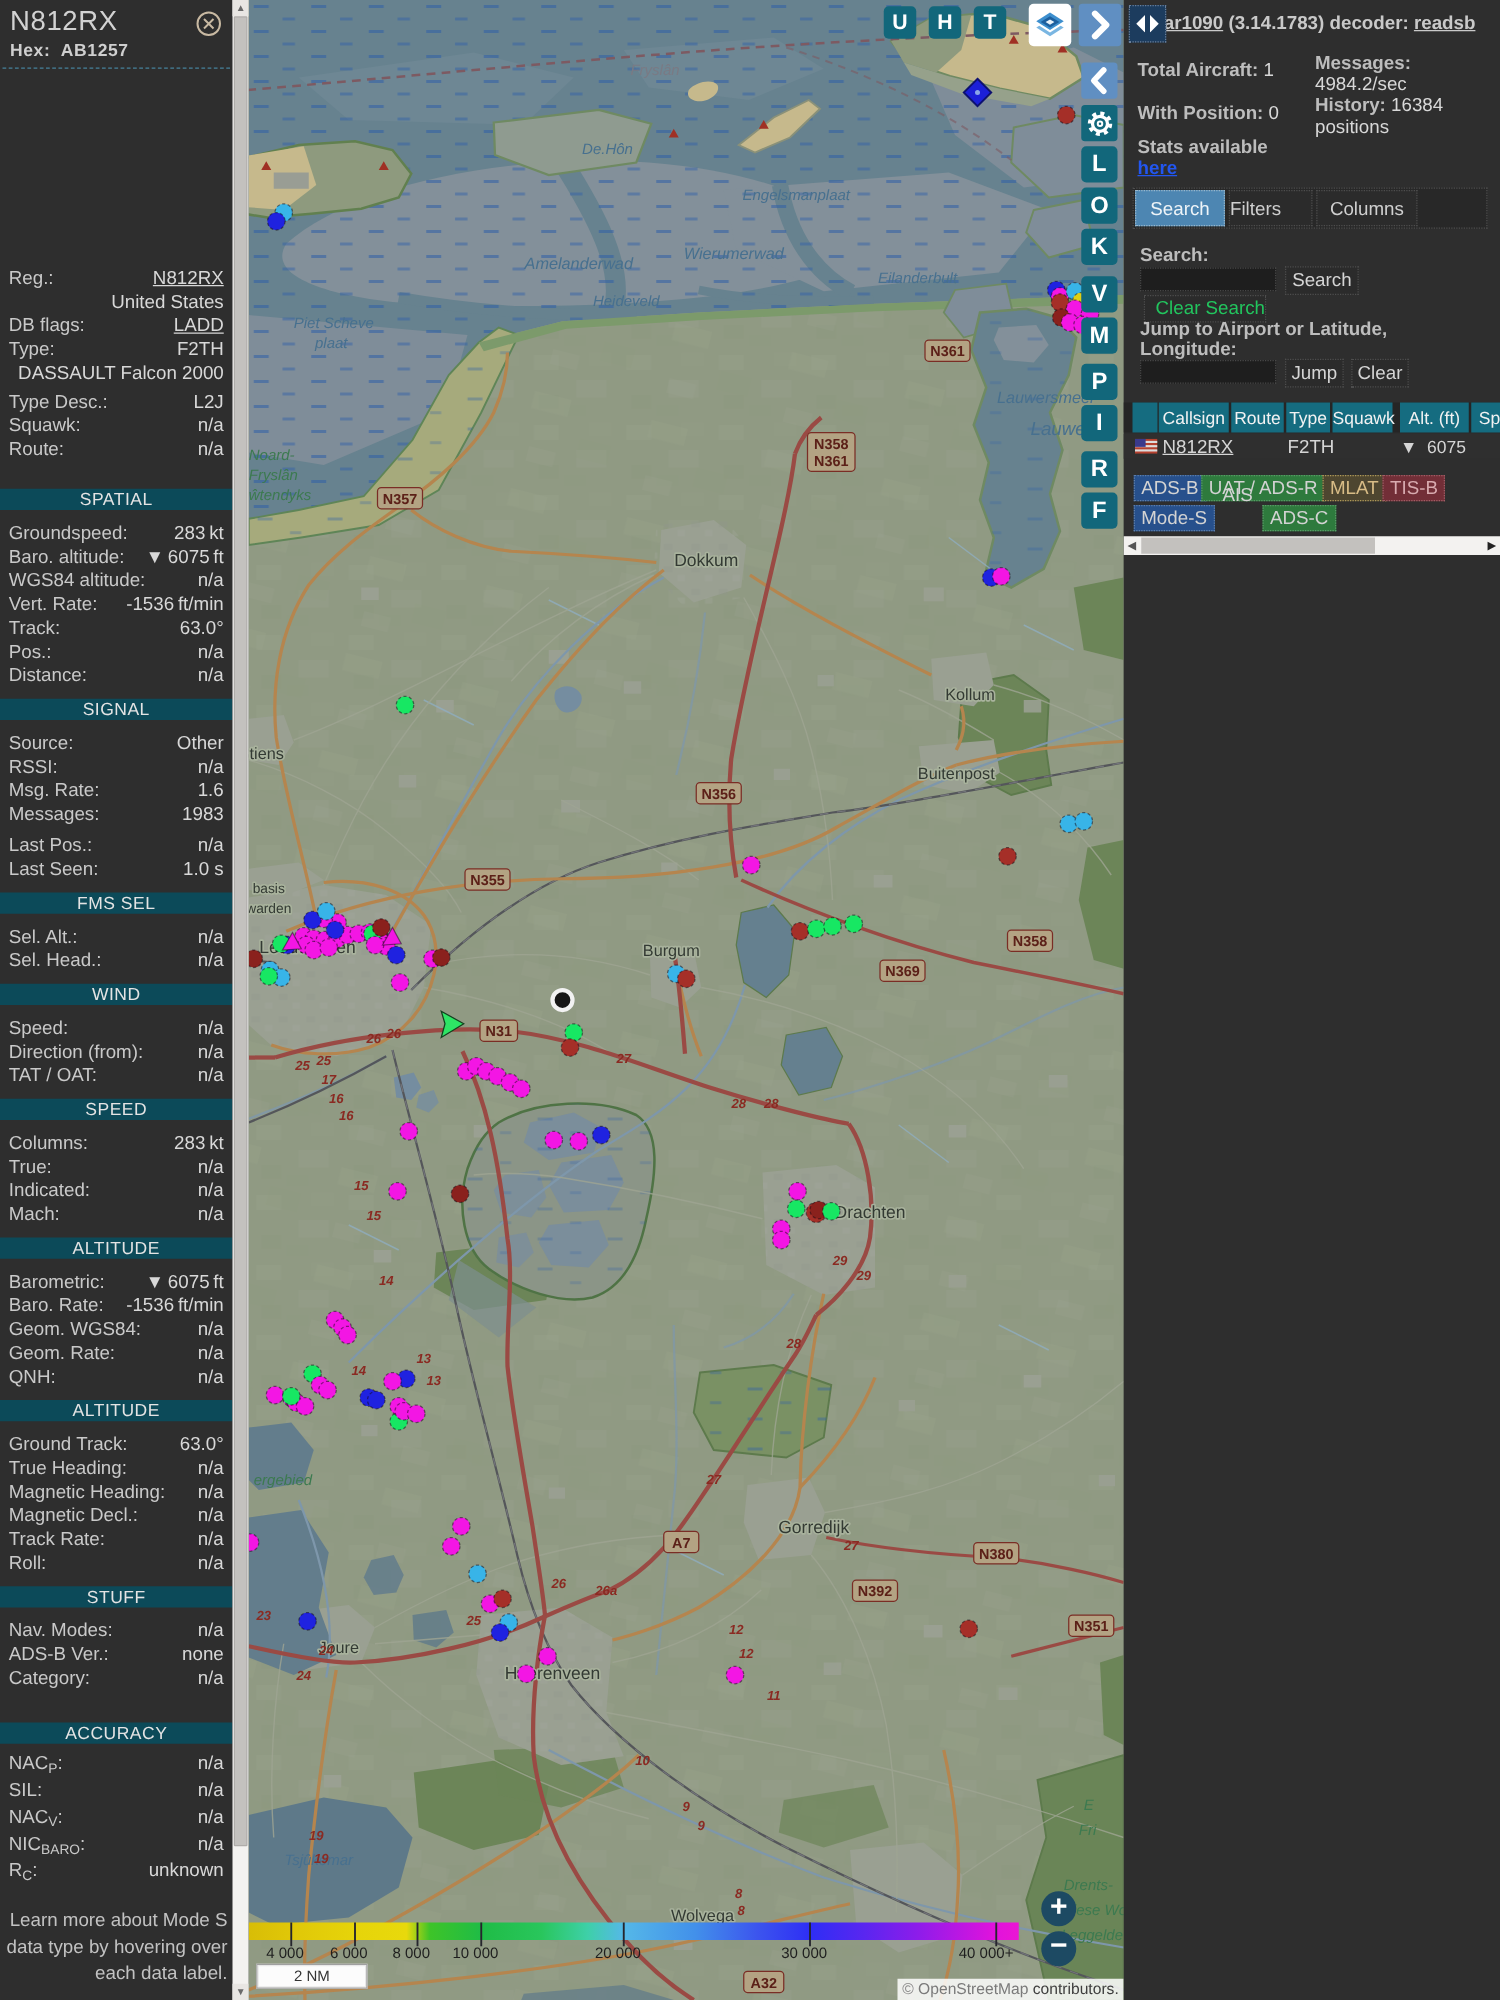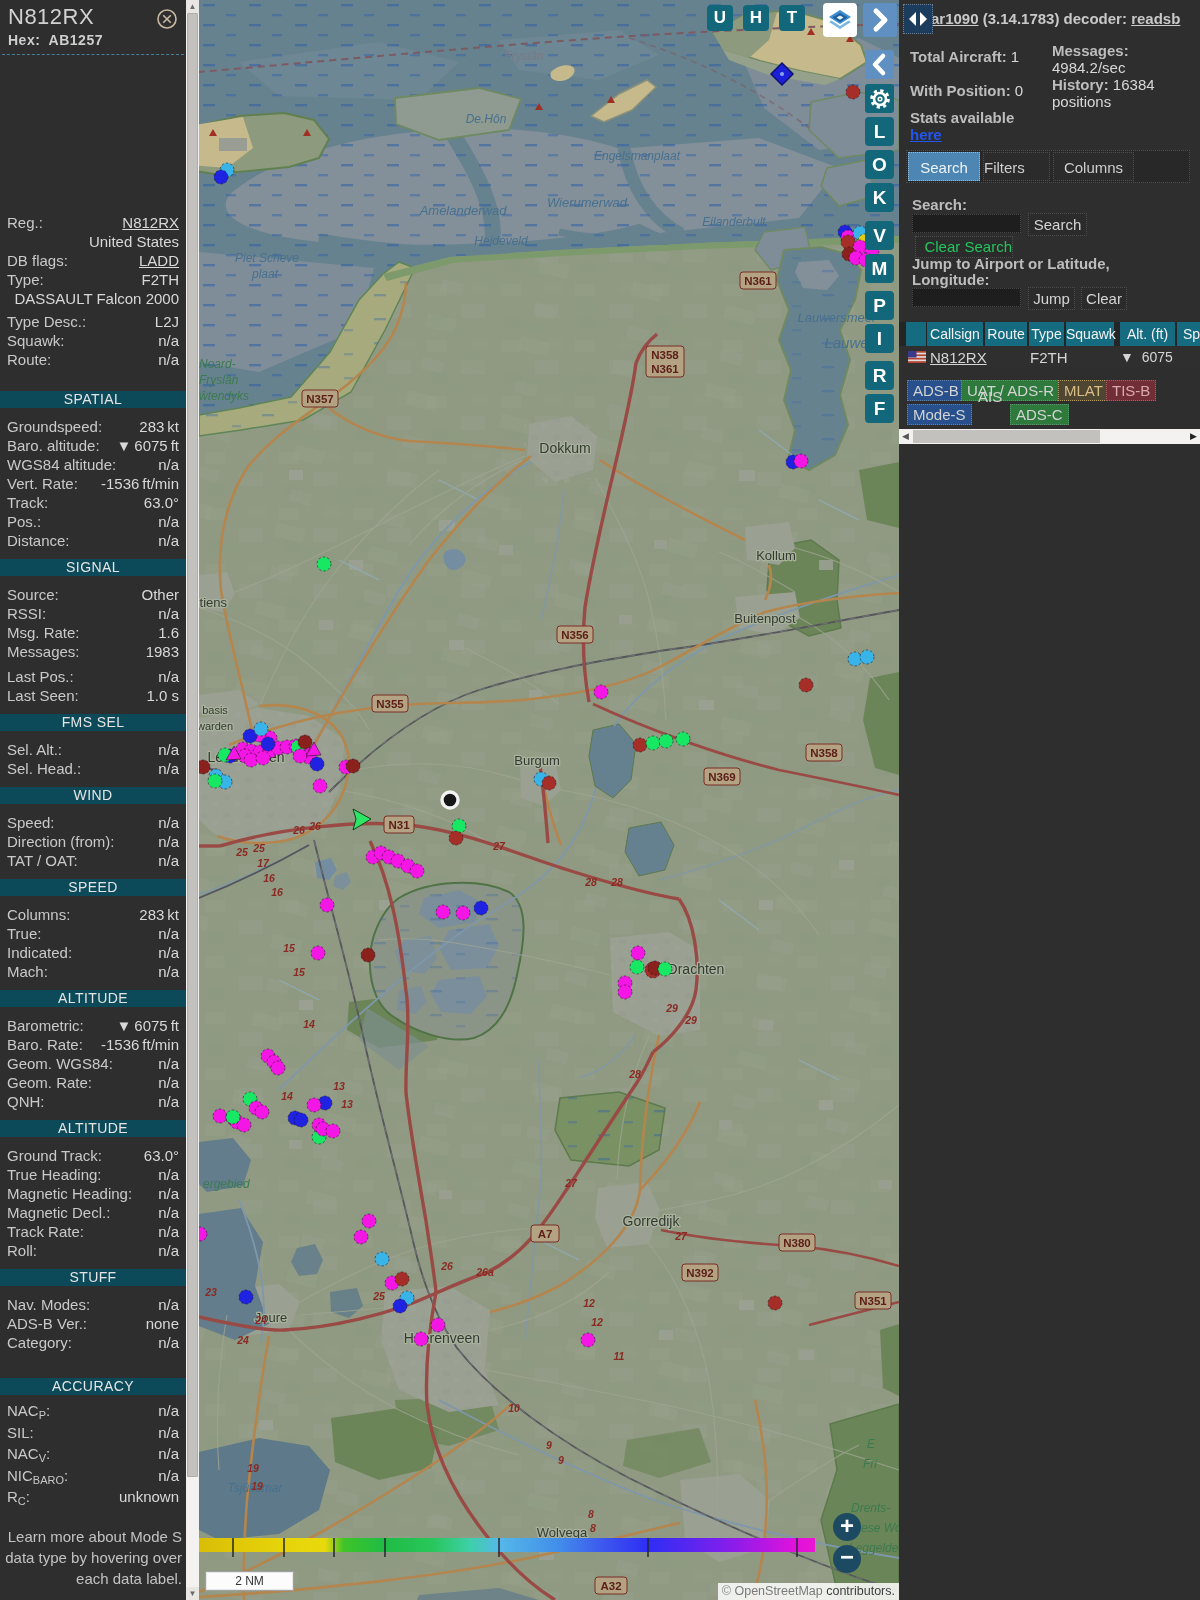--- a/index.html
+++ b/index.html
@@ -792,20 +792,29 @@
       <g stroke="#26262e" stroke-width="1.5">
         <line x1="34" y1="2" x2="34" y2="21"></line>
         <line x1="85" y1="2" x2="85" y2="21"></line>
         <line x1="135" y1="2" x2="135" y2="21"></line>
         <line x1="186" y1="2" x2="186" y2="21"></line>
         <line x1="300" y1="2" x2="300" y2="21"></line>
         <line x1="449" y1="2" x2="449" y2="21"></line>
         <line x1="598" y1="2" x2="598" y2="21"></line>
       </g>
     </svg>
+<div style="position:absolute;left:0;top:1555px;width:700px;height:14px;font-size:12px;color:#1e1e1e">
+<span style="position:absolute;left:14px">4 000</span>
+      <span style="position:absolute;left:65px">6 000</span>
+      <span style="position:absolute;left:115px">8 000</span>
+      <span style="position:absolute;left:163px">10 000</span>
+      <span style="position:absolute;left:277px">20 000</span>
+      <span style="position:absolute;left:426px">30 000</span>
+      <span style="position:absolute;left:568px">40 000+</span>
+</div>
 <div style="position:absolute;left:6px;top:1571px;width:89px;height:20px;background:#fcfcfc;border:1px solid #a0a0a0;box-shadow:inset 0 0 0 1px #e8e8e8;text-align:center;font-size:12px;color:#333;line-height:19px">2 NM</div>
 <div style="position:absolute;right:0;top:1583px;height:17px;background:rgba(255,255,255,.85);font-size:12.5px;color:#3e3e3e;padding:0 4px;line-height:16px"><span style="color:#8a8a8a">© </span><span style="color:#7a7a7a">OpenStreetMap</span> contributors.</div>
 <div style="position:absolute;left:634px;top:1513px;width:28px;height:28px;border-radius:50%;background:#1d4a63;color:#fff;text-align:center;font-size:24px;line-height:26px;font-weight:bold">+</div>
 <div style="position:absolute;left:634px;top:1545px;width:28px;height:28px;border-radius:50%;background:#1d4a63;color:#fff;text-align:center;font-size:24px;line-height:24px;font-weight:bold">−</div>
 </div>
 <div id="panel">
 <div style="position:absolute;left:4px;top:4px;width:30px;height:30px;background:#1c3c5e;border:1px dotted #6a7f9a;display:flex;align-items:center;justify-content:center;z-index:3">
 <svg width="22" height="14">
         <path d="M9,0L2,7L9,14Z" fill="#fff"></path>
         <path d="M13,0L20,7L13,14Z" fill="#fff"></path>

